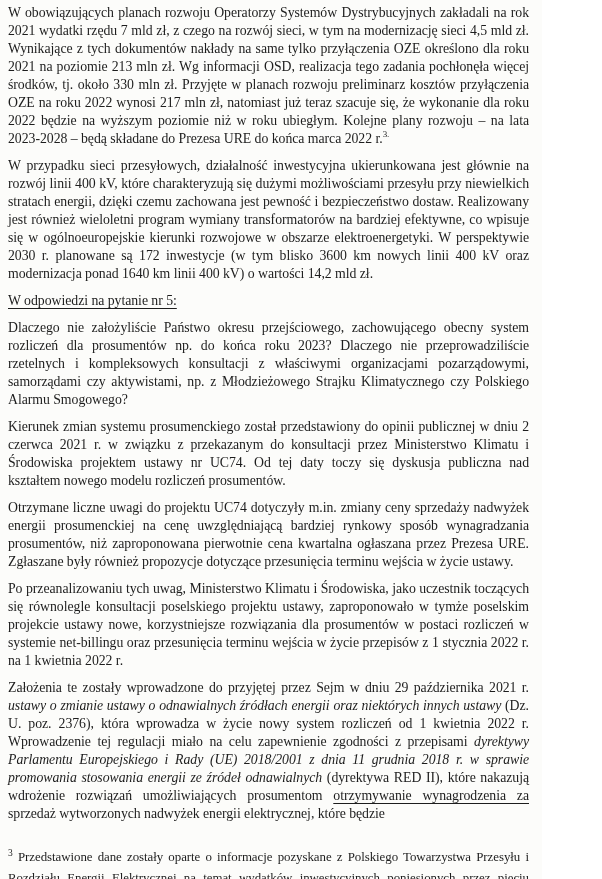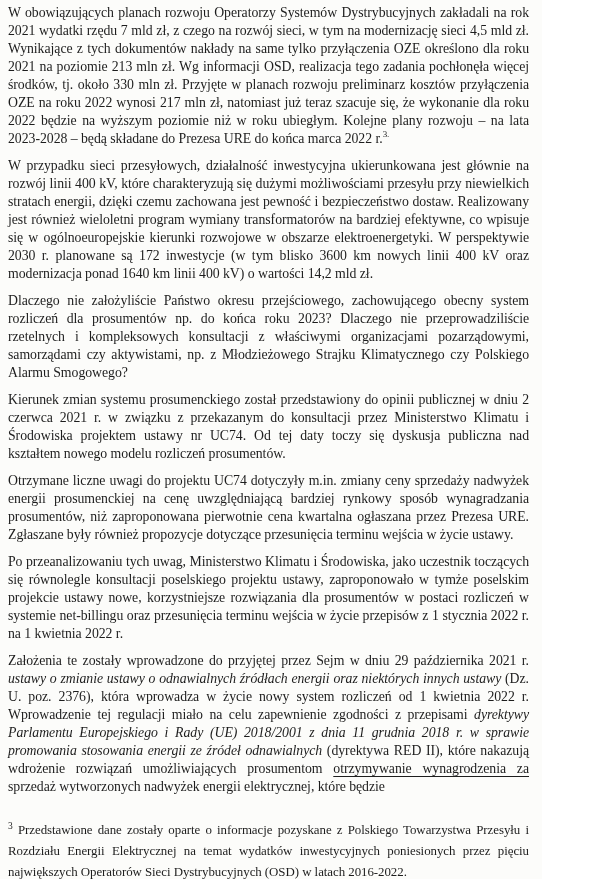--- a/index.html
+++ b/index.html
@@ -62,20 +62,21 @@
 </style>
 </head>
 <body>
 
 <div class="page">
 
   <p><span>W obowiązujących planach rozwoju Operatorzy Systemów Dystrybucyjnych zakładali na rok 2021 wydatki rzędu 7 mld zł, z czego na rozwój sieci, w tym na modernizację sieci 4,5 mld zł. Wynikające z tych dokumentów nakłady na same tylko przyłączenia OZE określono dla roku 2021 na poziomie 213 mln zł. Wg informacji OSD, realizacja tego zadania pochłonęła więcej środków, tj. około 330 mln zł. Przyjęte w planach rozwoju preliminarz kosztów przyłączenia OZE na roku 2022 wynosi 217 mln zł, natomiast już teraz szacuje się, że wykonanie dla roku 2022 będzie na wyższym poziomie niż w roku ubiegłym. Kolejne plany rozwoju – na lata 2023-2028 – będą składane do Prezesa URE do końca marca 2022 r.</span><sup class="fn-ref">3.</sup></p>
 
   <p>W przypadku sieci przesyłowych, działalność inwestycyjna ukierunkowana jest głównie na rozwój linii 400 kV, które charakteryzują się dużymi możliwościami przesyłu przy niewielkich stratach energii, dzięki czemu zachowana jest pewność i bezpieczeństwo dostaw. Realizowany jest również wieloletni program wymiany transformatorów na bardziej efektywne, co wpisuje się w ogólnoeuropejskie kierunki rozwojowe w obszarze elektroenergetyki. W perspektywie 2030 r. planowane są 172 inwestycje (w tym blisko 3600 km nowych linii 400 kV oraz modernizacja ponad 1640 km linii 400 kV) o wartości 14,2 mld zł.</p>
 
+  <p class="section-heading">W odpowiedzi na pytanie nr 5:</p>
 
   <p class="question">Dlaczego nie założyliście Państwo okresu przejściowego, zachowującego obecny system rozliczeń dla prosumentów np. do końca roku 2023? Dlaczego nie przeprowadziliście rzetelnych i kompleksowych konsultacji z właściwymi organizacjami pozarządowymi, samorządami czy aktywistami, np. z Młodzieżowego Strajku Klimatycznego czy Polskiego Alarmu Smogowego?</p>
 
   <p>Kierunek zmian systemu prosumenckiego został przedstawiony do opinii publicznej w dniu 2 czerwca 2021 r. w związku z przekazanym do konsultacji przez Ministerstwo Klimatu i Środowiska projektem ustawy nr UC74. Od tej daty toczy się dyskusja publiczna nad kształtem nowego modelu rozliczeń prosumentów.</p>
 
   <p>Otrzymane liczne uwagi do projektu UC74 dotyczyły m.in. zmiany ceny sprzedaży nadwyżek energii prosumenckiej na cenę uwzględniającą bardziej rynkowy sposób wynagradzania prosumentów, niż zaproponowana pierwotnie cena kwartalna ogłaszana przez Prezesa URE. Zgłaszane były również propozycje dotyczące przesunięcia terminu wejścia w życie ustawy.</p>
 
   <p>Po przeanalizowaniu tych uwag, Ministerstwo Klimatu i Środowiska, jako uczestnik toczących się równolegle konsultacji poselskiego projektu ustawy, zaproponowało w tymże poselskim projekcie ustawy nowe, korzystniejsze rozwiązania dla prosumentów w postaci rozliczeń w systemie net-billingu oraz przesunięcia terminu wejścia w życie przepisów z 1 stycznia 2022 r. na 1 kwietnia 2022 r.</p>
 
   <p><span>Założenia te zostały wprowadzone do przyjętej przez Sejm w dniu 29 października 2021 r. </span><span class="italic">ustawy o zmianie ustawy o odnawialnych źródłach energii oraz niektórych innych ustawy</span><span> (Dz. U. poz. 2376), która wprowadza w życie nowy system rozliczeń od 1 kwietnia 2022 r. Wprowadzenie tej regulacji miało na celu zapewnienie zgodności z przepisami </span><span class="italic">dyrektywy Parlamentu Europejskiego i Rady (UE) 2018/2001 z dnia 11 grudnia 2018 r. w sprawie promowania stosowania energii ze źródeł odnawialnych</span><span> (dyrektywa RED II), które nakazują wdrożenie rozwiązań umożliwiających prosumentom </span><span class="underline">otrzymywanie wynagrodzenia za</span><span> sprzedaż wytworzonych nadwyżek energii elektrycznej, które będzie</span></p>

